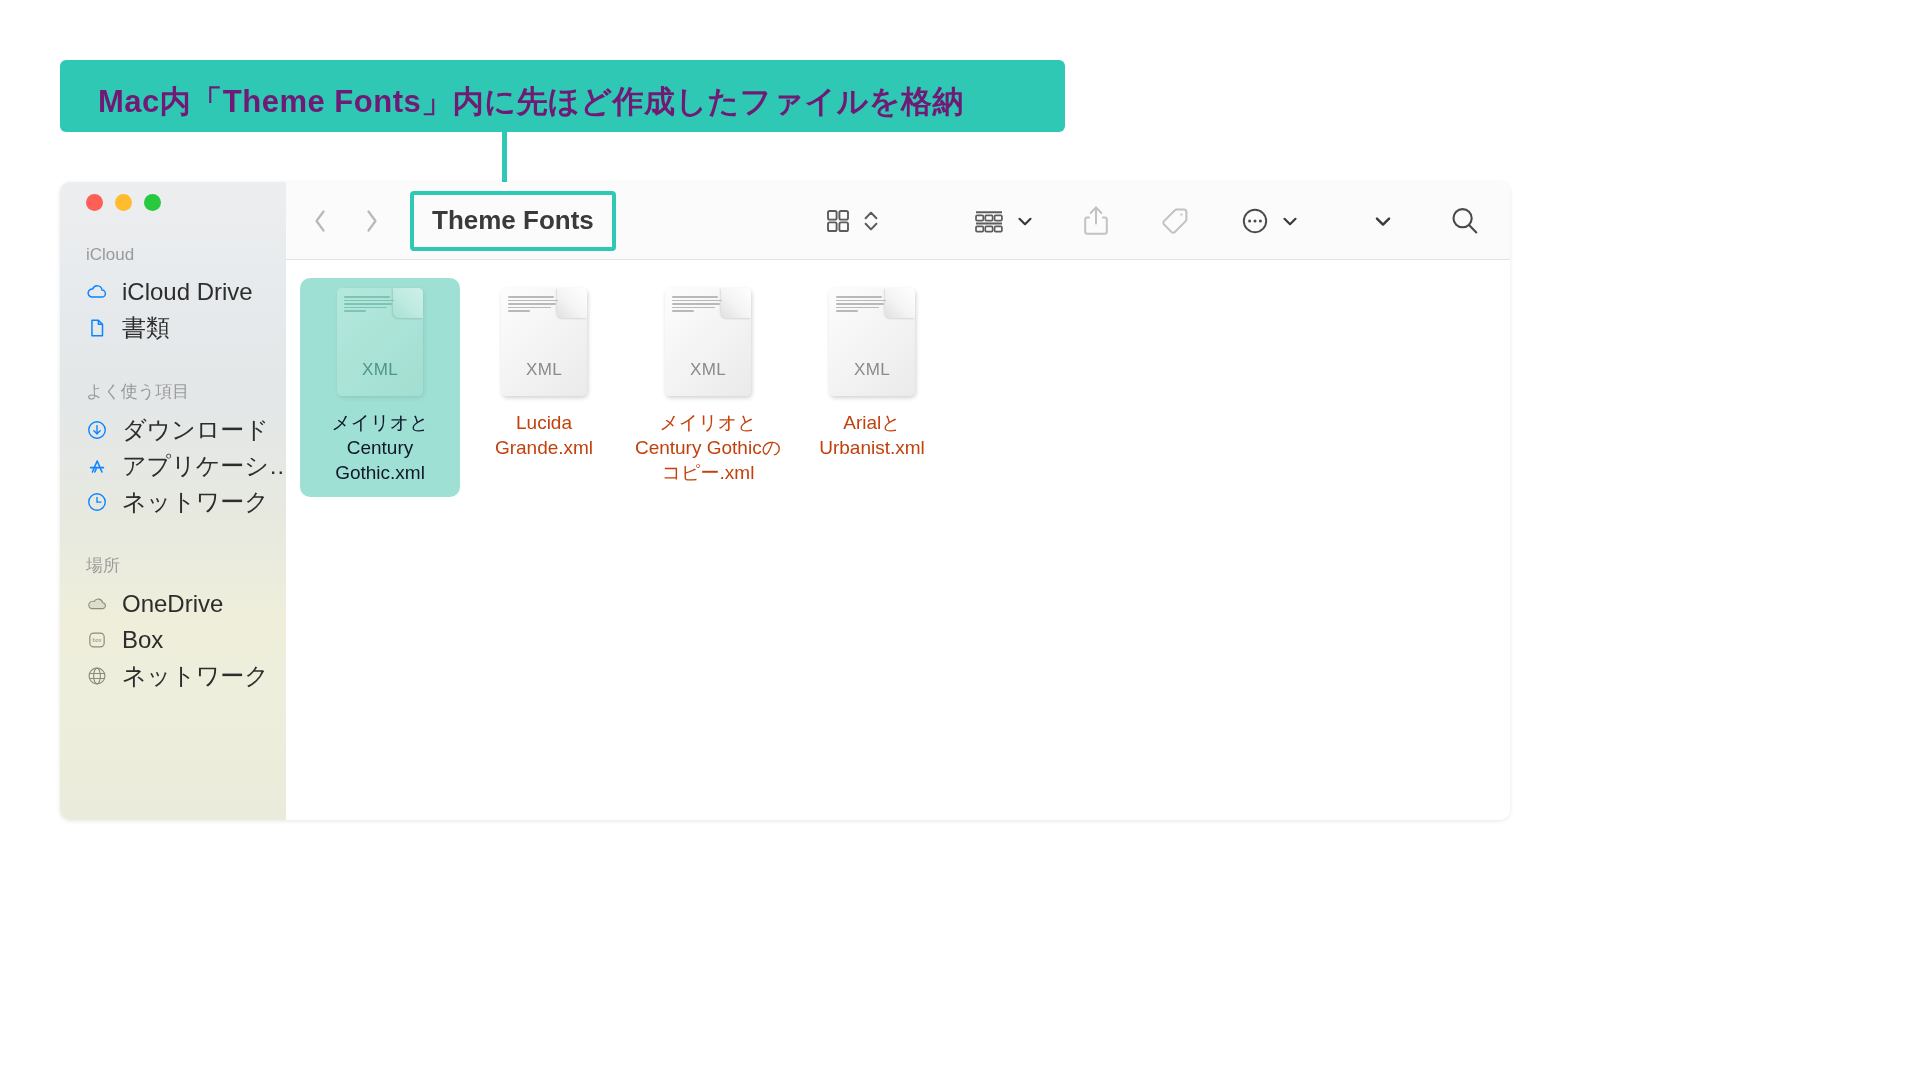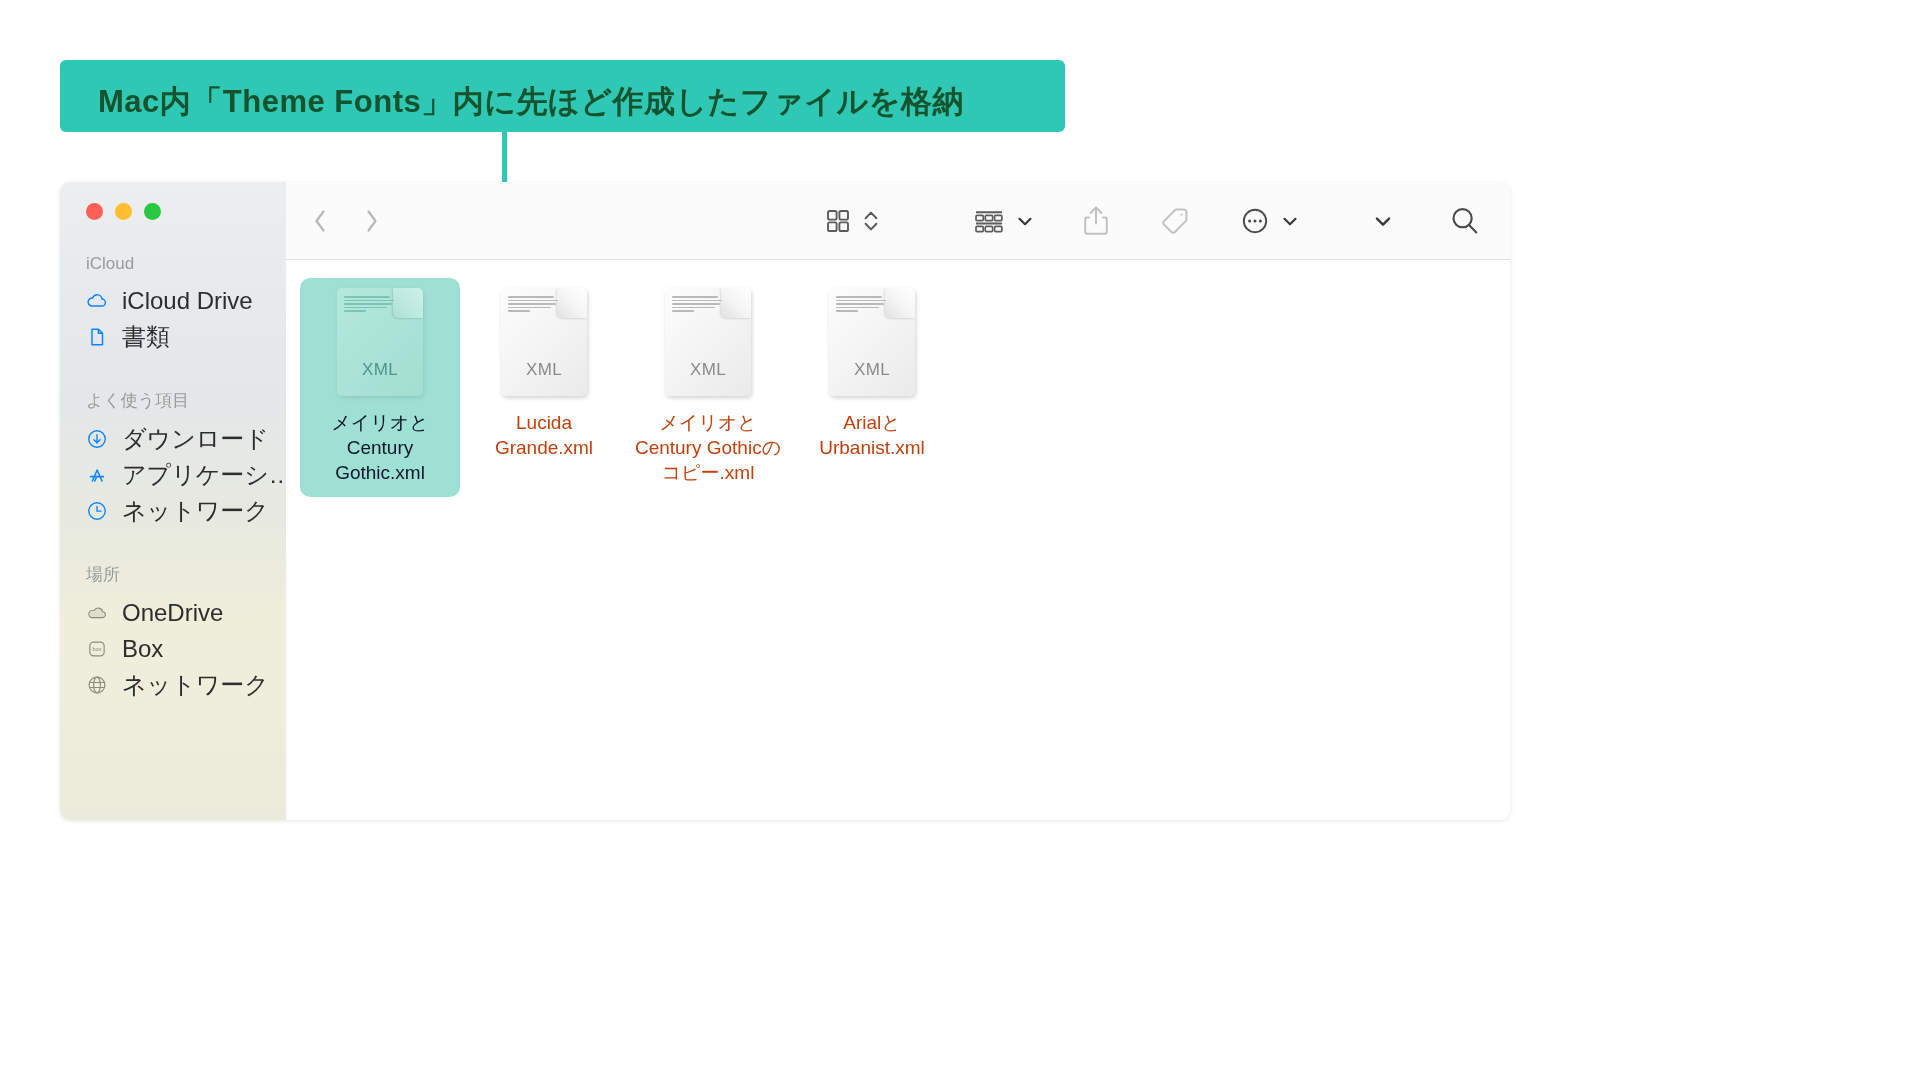--- a/index.html
+++ b/index.html
@@ -23,21 +23,21 @@
     width: 1005px;
     height: 72px;
     background: #2ec8b5;
     border-radius: 6px;
     display: flex;
     align-items: center;
     box-sizing: border-box;
     padding-left: 38px;
   }
   #annotation-banner .banner-text {
-    color: #14532d;
+    color: #701a75;
     font-size: 31px;
     font-weight: bold;
     letter-spacing: 0.5px;
     white-space: nowrap;
     margin-top: 12px;
   }
   #annotation-connector {
     position: absolute;
     left: 502px;
     top: 132px;
@@ -58,21 +58,21 @@
     overflow: hidden;
     box-shadow: 0 1px 4px rgba(0,0,0,0.10);
     display: flex;
   }
 
   
   #finder-sidebar {
     width: 226px;
     flex: 0 0 226px;
     background: linear-gradient(to bottom, #eceef0 0%, #e7eaec 18%, #e3e7e8 34%, #e7e9e0 52%, #eeeedb 68%, #eeeedc 80%, #ebebdb 100%);
-    padding-top: 11px;
+    padding-top: 2px;
     box-sizing: border-box;
     position: relative;
   }
   #traffic-lights {
     display: flex;
     gap: 12px;
     padding: 10px 0 0 26px;
   }
   .traffic-light {
     width: 17px;
@@ -381,20 +381,23 @@
             <path d="M13.5 5.5L6.5 15l7 9.5"></path>
           </svg>
         </div>
         <div class="nav-arrow">
           <svg width="20" height="30" viewBox="0 0 20 30" fill="none" stroke="#b8b8b8" stroke-width="2.2" stroke-linecap="round" stroke-linejoin="round">
             <path d="M6.5 5.5l7 9.5-7 9.5"></path>
           </svg>
         </div>
       </div>
 
+      <div id="folder-title-wrap">
+        <span id="folder-title">Theme Fonts</span>
+      </div>
 
       <div class="toolbar-spacer"></div>
 
       <div class="toolbar-group" style="margin-right:92px;">
         <div class="toolbar-btn">
           <svg width="30" height="30" viewBox="0 0 30 30" fill="none" stroke="#5c5c5c" stroke-width="1.9">
             <rect x="5" y="5" width="8.6" height="8.6" rx="1.6"></rect>
             <rect x="16.4" y="5" width="8.6" height="8.6" rx="1.6"></rect>
             <rect x="5" y="16.4" width="8.6" height="8.6" rx="1.6"></rect>
             <rect x="16.4" y="16.4" width="8.6" height="8.6" rx="1.6"></rect>

